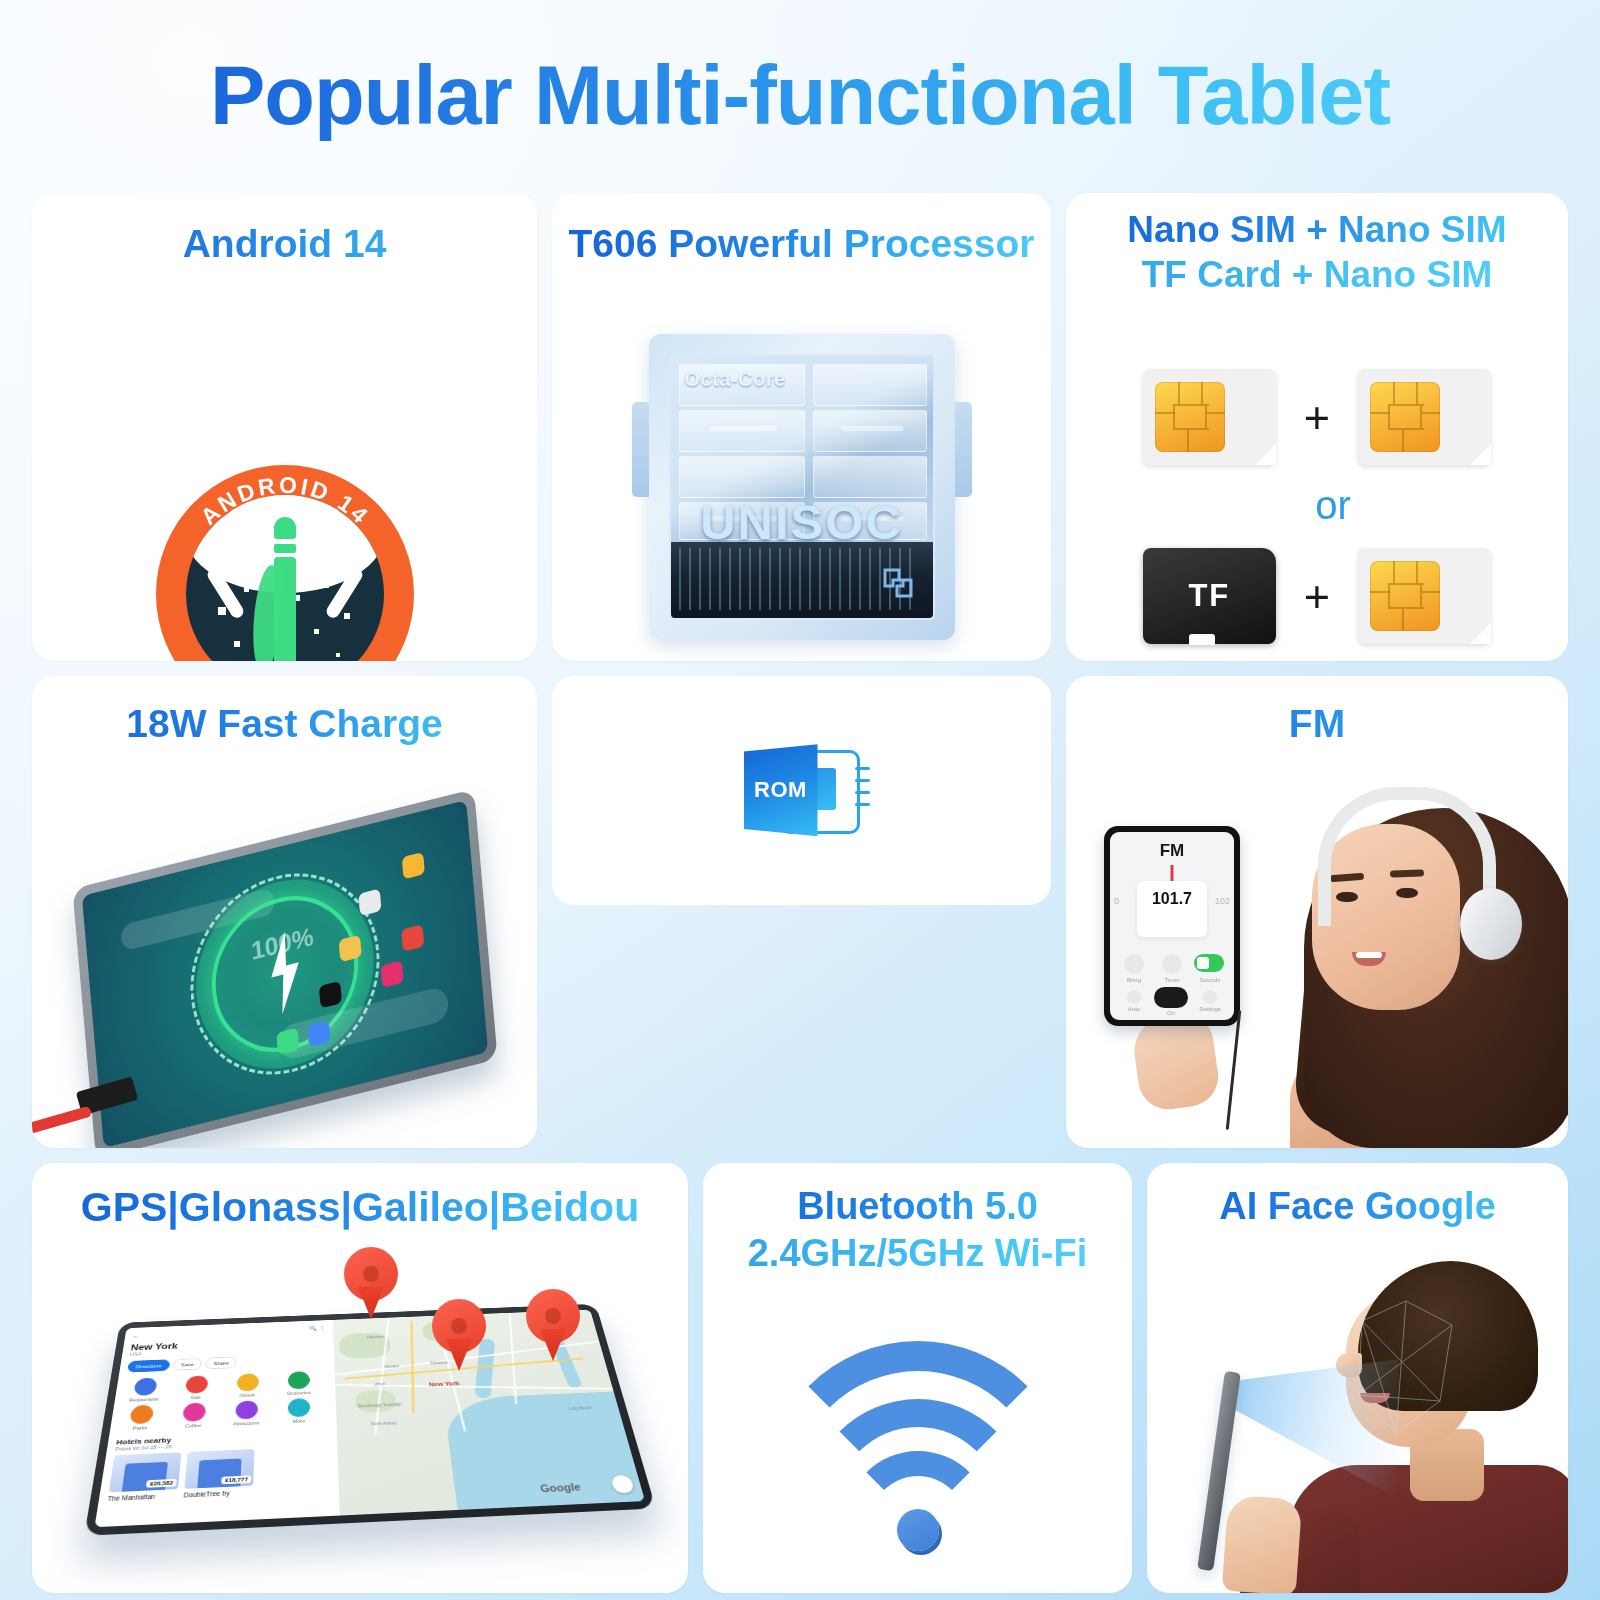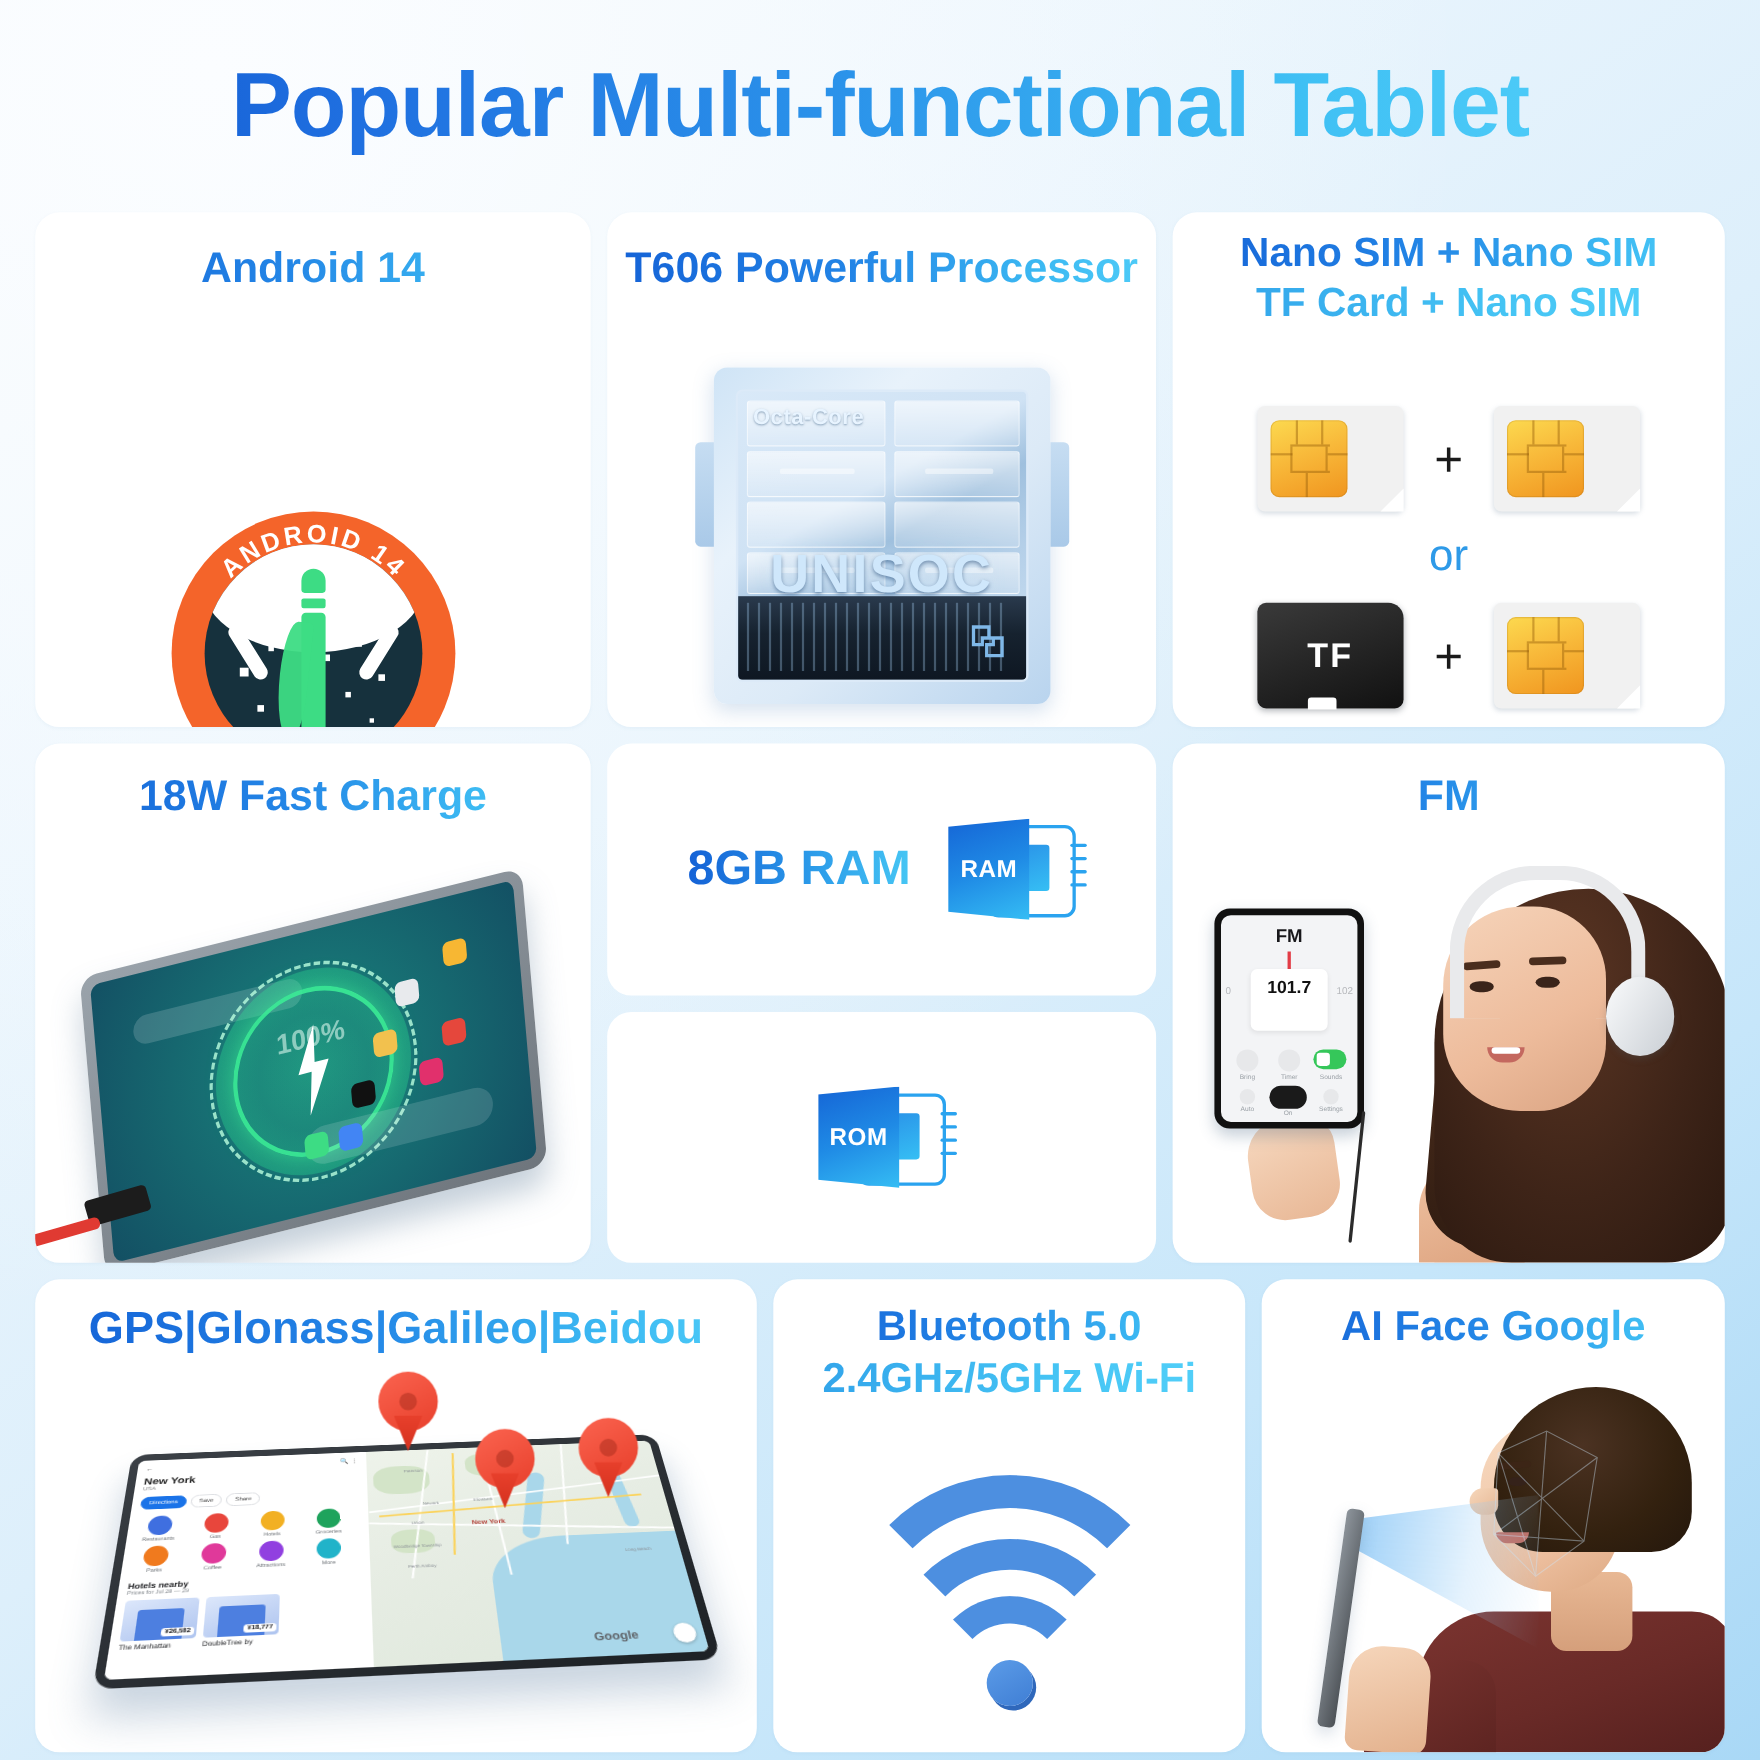--- a/index.html
+++ b/index.html
@@ -105,21 +105,21 @@
     background:linear-gradient(160deg,#fcd94f 0%,#f8b93a 45%,#f0951f 100%);
     box-shadow:inset 0 0 0 1px rgba(180,120,20,.28);overflow:hidden;}
   .simchip i{position:absolute;background:rgba(150,95,10,.45);}
   .tfcard{width:133px;height:96px;background:linear-gradient(160deg,#3a3a3a,#111);border-radius:8px 14px 8px 8px;
     position:relative;box-shadow:0 2px 6px rgba(40,50,60,.35);
     display:flex;align-items:center;justify-content:center;}
   .tfcard span{color:#fff;font-size:31px;font-weight:bold;letter-spacing:2px;}
   .tfcard:after{content:"";position:absolute;left:46px;bottom:-1px;width:26px;height:11px;
     background:#fff;border-radius:3px 3px 0 0;}
   .plus{font-size:45px;color:#1a1a1a;font-weight:300;line-height:1;}
-  .orword{position:absolute;left:0;width:100%;text-align:center;font-size:40px;font-weight:500;color:#2e9ae8;}
+  .orword{position:absolute;left:16px;width:100%;text-align:center;font-size:40px;font-weight:500;color:#2e9ae8;}
 
   
   .r2{height:472px;}
   .c-charge{width:505px;}
   .c-mem{width:499px;display:flex;flex-direction:column;gap:15px;}
   .c-fm{width:502px;}
   .c-charge .ct{font-size:39px;padding-top:26px;}
   .c-fm .ct{font-size:39px;padding-top:26px;}
   .memcard{background:#fff;border-radius:22px;height:228.5px;position:relative;display:flex;
     align-items:center;justify-content:center;gap:34px;}
@@ -482,35 +482,20 @@
           </div>
           <div class="cable">
             <div class="cplug"></div>
             <div class="ccord"></div>
           </div>
         </div>
       </div>
 
       <div class="c-mem">
         <div class="memcard">
-          <div class="memtext">8GB RAM</div>
-          <div class="memicon">
-            <div class="mi-chip">
-              <div class="mi-pin" style="top:14px"></div>
-              <div class="mi-pin" style="top:26px"></div>
-              <div class="mi-pin" style="top:38px"></div>
-              <div class="mi-pin" style="top:50px"></div>
-            </div>
-            <div class="mi-tab"></div>
-            <div class="mi-card">
-              <span>RAM</span>
-            </div>
-          </div>
-        </div>
-        <div class="memcard">
           <div class="memicon">
             <div class="mi-chip">
               <div class="mi-pin" style="top:14px"></div>
               <div class="mi-pin" style="top:26px"></div>
               <div class="mi-pin" style="top:38px"></div>
               <div class="mi-pin" style="top:50px"></div>
             </div>
             <div class="mi-tab"></div>
             <div class="mi-card">
               <span>ROM</span>

